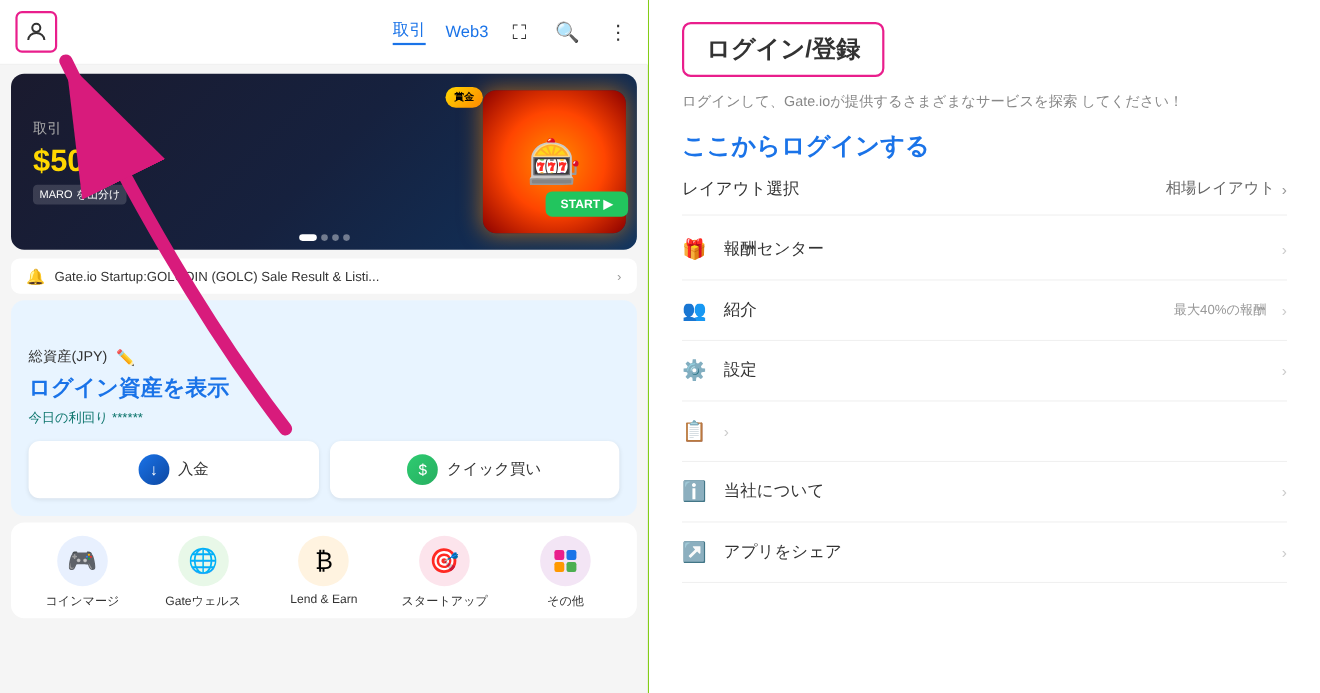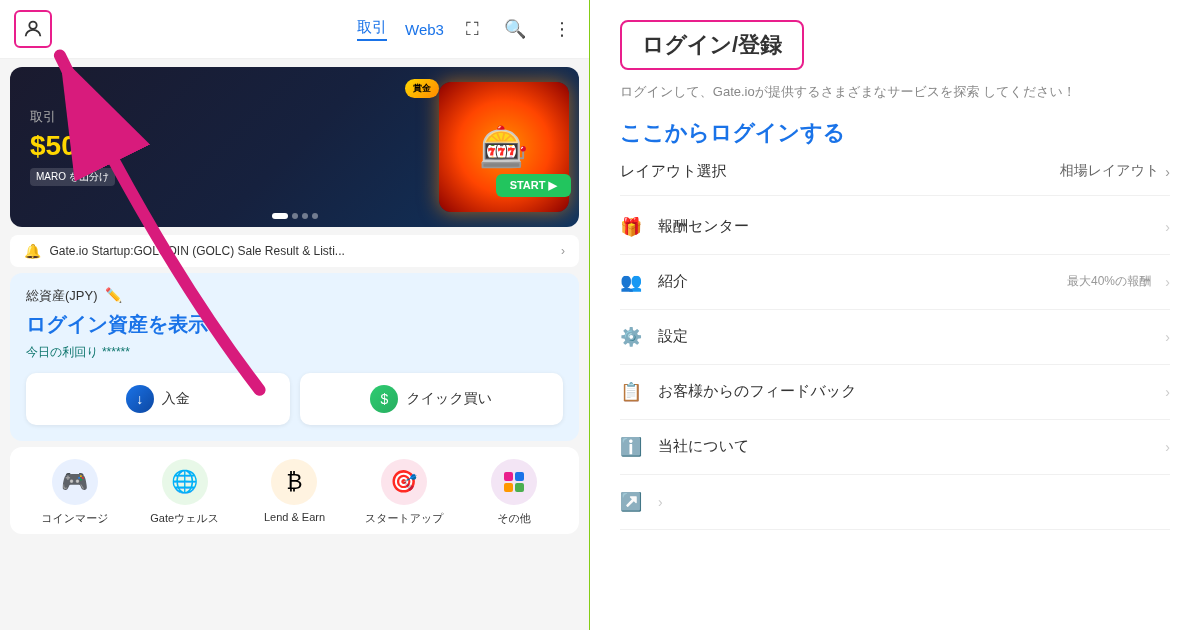--- a/index.html
+++ b/index.html
@@ -201,25 +201,26 @@
     
     .asset-area {
       background: #e8f4ff;
       margin: 4px 10px;
       border-radius: 12px;
       padding: 14px 16px 16px;
     }
 
     .asset-header {
       display: flex;
-      align-items: flex-start;
+      align-items: flex-end;
       gap: 8px;
       font-size: 13px;
       color: #555;
       margin-bottom: 4px;
+      margin-top: 28px;
     }
 
     .asset-edit-icon {
       color: #999;
       font-size: 14px;
     }
 
     .asset-title-text {
       color: #333;
       font-size: 13px;
@@ -569,30 +570,30 @@
       <span class="menu-item-chevron">›</span>
     </div>
       <div class="menu-item">
       <span class="menu-item-icon">⚙️</span>
       <span class="menu-item-label">設定</span>
 
       <span class="menu-item-chevron">›</span>
     </div>
       <div class="menu-item">
       <span class="menu-item-icon">📋</span>
-      <span class="menu-item-label">お客様からのフィードバック</span>
 
       <span class="menu-item-chevron">›</span>
     </div>
       <div class="menu-item">
       <span class="menu-item-icon">ℹ️</span>
       <span class="menu-item-label">当社について</span>
 
       <span class="menu-item-chevron">›</span>
     </div>
       <div class="menu-item">
       <span class="menu-item-icon">↗️</span>
+      <span class="menu-item-label">アプリをシェア</span>
 
       <span class="menu-item-chevron">›</span>
     </div>
     </div>
 
 </div>
 
 </body></html>

